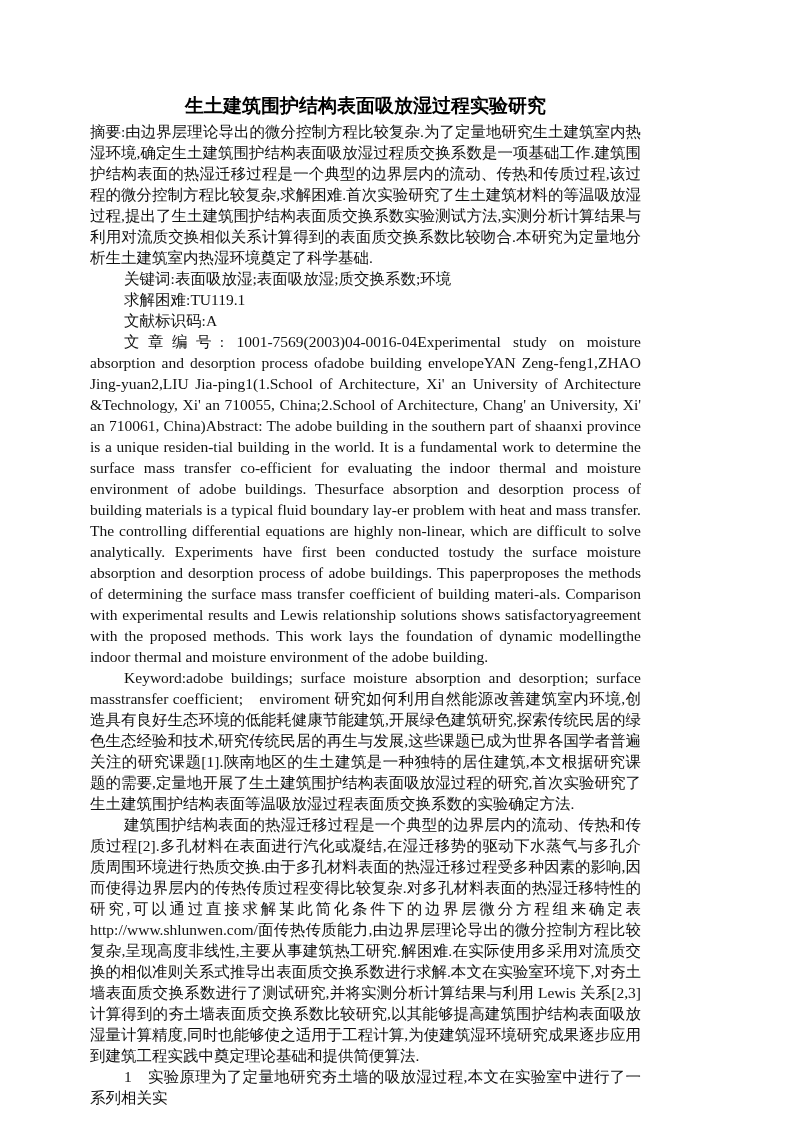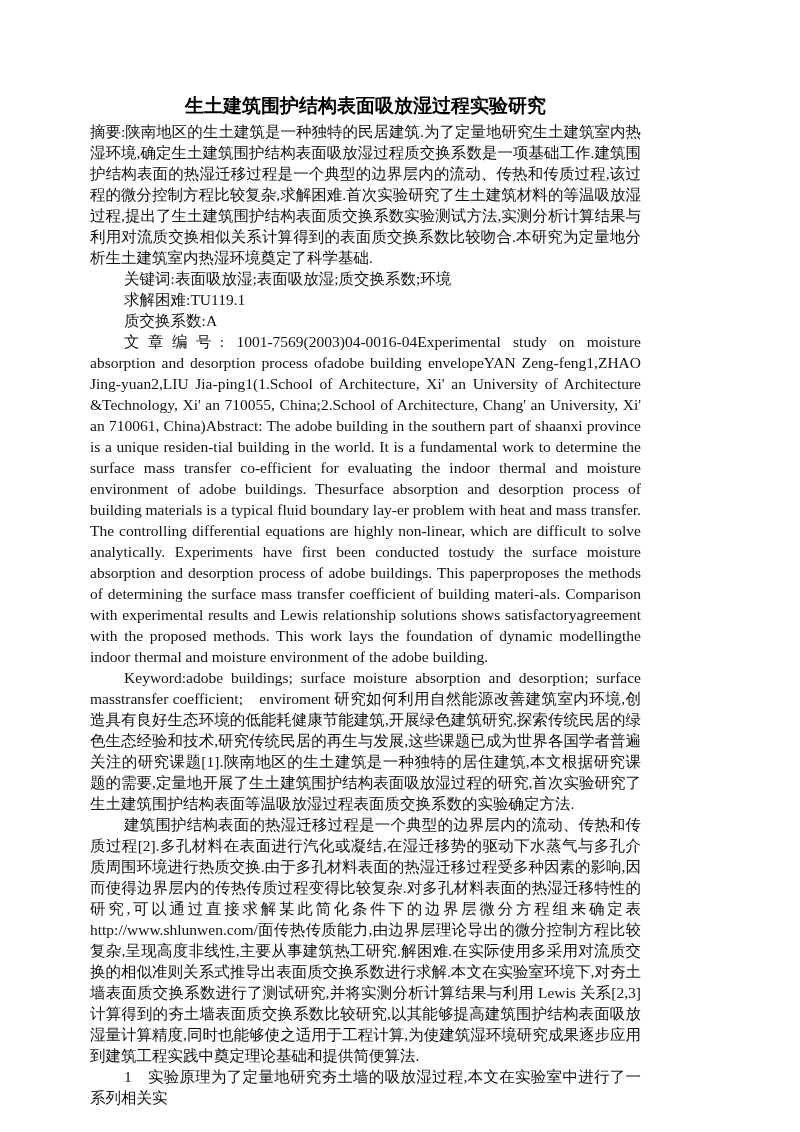--- a/index.html
+++ b/index.html
@@ -36,27 +36,27 @@
   .indent {
     text-indent: 2.2em;
   }
 </style>
 </head>
 <body>
 
 <div class="page">
   <h1 class="title">生土建筑围护结构表面吸放湿过程实验研究</h1>
 
-  <p class="para">摘要:陕南地区的生土建筑是一种独特的民居建筑.为了定量地研究生土建筑室内热湿环境,确定生土建筑围护结构表面吸放湿过程质交换系数是一项基础工作.建筑围护结构表面的热湿迁移过程是一个典型的边界层内的流动、传热和传质过程,该过程的微分控制方程比较复杂,求解困难.首次实验研究了生土建筑材料的等温吸放湿过程,提出了生土建筑围护结构表面质交换系数实验测试方法,实测分析计算结果与利用对流质交换相似关系计算得到的表面质交换系数比较吻合.本研究为定量地分析生土建筑室内热湿环境奠定了科学基础.</p>
+  <p class="para">摘要:由边界层理论导出的微分控制方程比较复杂.为了定量地研究生土建筑室内热湿环境,确定生土建筑围护结构表面吸放湿过程质交换系数是一项基础工作.建筑围护结构表面的热湿迁移过程是一个典型的边界层内的流动、传热和传质过程,该过程的微分控制方程比较复杂,求解困难.首次实验研究了生土建筑材料的等温吸放湿过程,提出了生土建筑围护结构表面质交换系数实验测试方法,实测分析计算结果与利用对流质交换相似关系计算得到的表面质交换系数比较吻合.本研究为定量地分析生土建筑室内热湿环境奠定了科学基础.</p>
 
   <p class="para indent">关键词:表面吸放湿;表面吸放湿;质交换系数;环境</p>
 
   <p class="para indent">求解困难:TU119.1</p>
 
-  <p class="para indent">质交换系数:A</p>
+  <p class="para indent">文献标识码:A</p>
 
   <p class="para indent">文章编号: 1001-7569(2003)04-0016-04Experimental study on moisture absorption and desorption process ofadobe building envelopeYAN Zeng-feng1,ZHAO Jing-yuan2,LIU Jia-ping1(1.School of Architecture, Xi' an University of Architecture &amp;Technology, Xi' an 710055, China;2.School of Architecture, Chang' an University, Xi' an 710061, China)Abstract: The adobe building in the southern part of shaanxi province is a unique residen-tial building in the world. It is a fundamental work to determine the surface mass transfer co-efficient for evaluating the indoor thermal and moisture environment of adobe buildings. Thesurface absorption and desorption process of building materials is a typical fluid boundary lay-er problem with heat and mass transfer. The controlling differential equations are highly non-linear, which are difficult to solve analytically. Experiments have first been conducted tostudy the surface moisture absorption and desorption process of adobe buildings. This paperproposes the methods of determining the surface mass transfer coefficient of building materi-als. Comparison with experimental results and Lewis relationship solutions shows satisfactoryagreement with the proposed methods. This work lays the foundation of dynamic modellingthe indoor thermal and moisture environment of the adobe building.</p>
 
   <p class="para indent">Keyword:adobe buildings; surface moisture absorption and desorption; surface masstransfer coefficient;　enviroment 研究如何利用自然能源改善建筑室内环境,创造具有良好生态环境的低能耗健康节能建筑,开展绿色建筑研究,探索传统民居的绿色生态经验和技术,研究传统民居的再生与发展,这些课题已成为世界各国学者普遍关注的研究课题[1].陕南地区的生土建筑是一种独特的居住建筑,本文根据研究课题的需要,定量地开展了生土建筑围护结构表面吸放湿过程的研究,首次实验研究了生土建筑围护结构表面等温吸放湿过程表面质交换系数的实验确定方法.</p>
 
   <p class="para indent">建筑围护结构表面的热湿迁移过程是一个典型的边界层内的流动、传热和传质过程[2].多孔材料在表面进行汽化或凝结,在湿迁移势的驱动下水蒸气与多孔介质周围环境进行热质交换.由于多孔材料表面的热湿迁移过程受多种因素的影响,因而使得边界层内的传热传质过程变得比较复杂.对多孔材料表面的热湿迁移特性的研究,可以通过直接求解某此简化条件下的边界层微分方程组来确定表 http://www.shlunwen.com/面传热传质能力,由边界层理论导出的微分控制方程比较复杂,呈现高度非线性,主要从事建筑热工研究.解困难.在实际使用多采用对流质交换的相似准则关系式推导出表面质交换系数进行求解.本文在实验室环境下,对夯土墙表面质交换系数进行了测试研究,并将实测分析计算结果与利用 Lewis 关系[2,3]计算得到的夯土墙表面质交换系数比较研究,以其能够提高建筑围护结构表面吸放湿量计算精度,同时也能够使之适用于工程计算,为使建筑湿环境研究成果逐步应用到建筑工程实践中奠定理论基础和提供简便算法.</p>
 
   <p class="para indent">1　实验原理为了定量地研究夯土墙的吸放湿过程,本文在实验室中进行了一系列相关实</p>
 </div>
 

